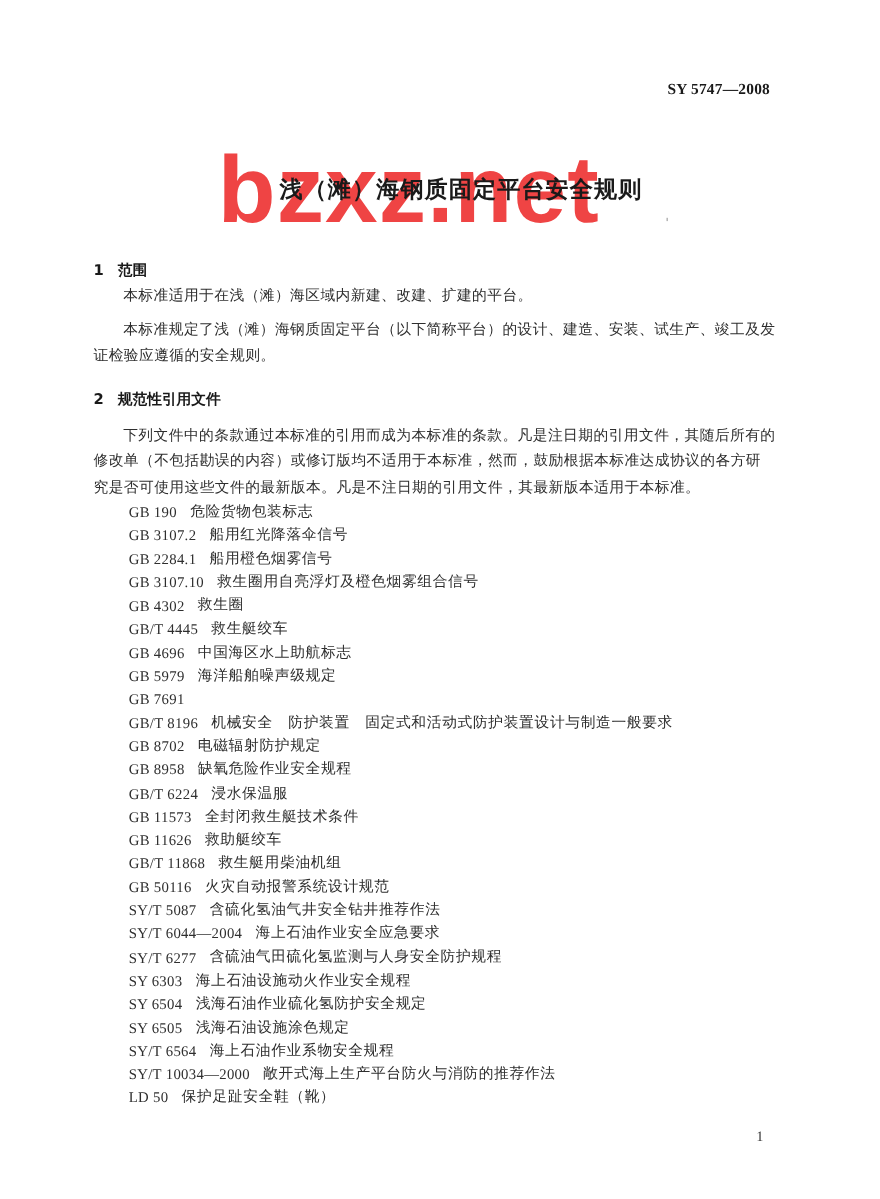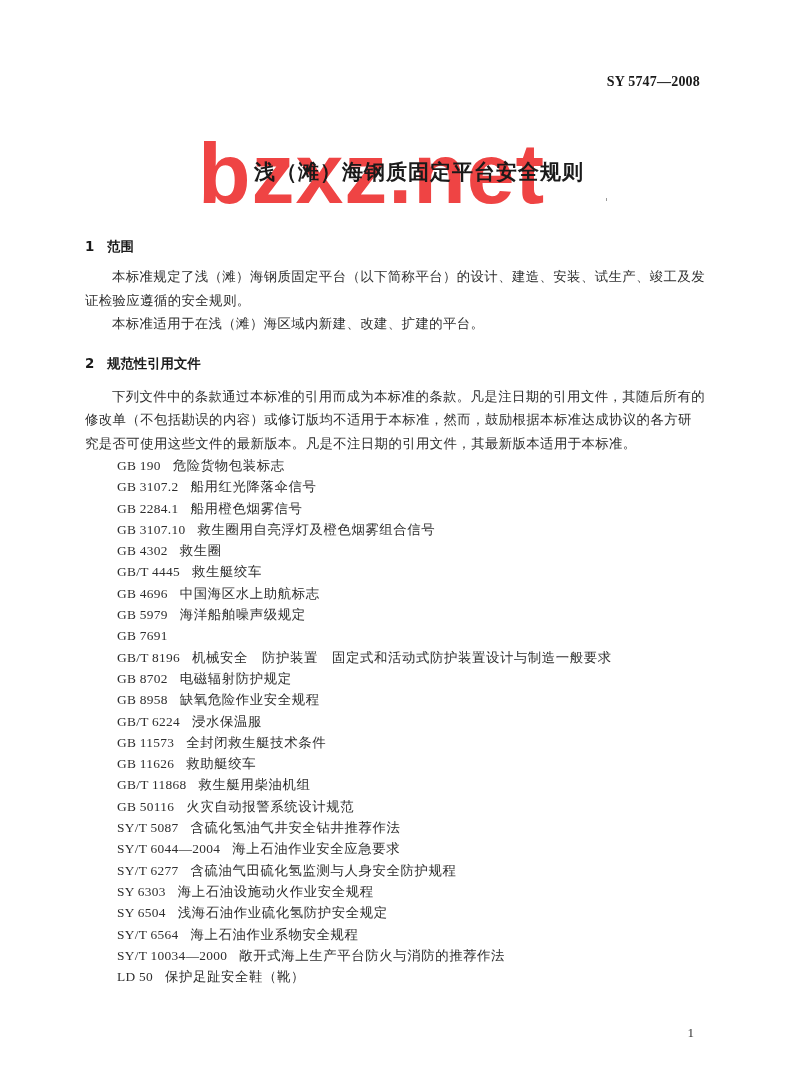--- a/index.html
+++ b/index.html
@@ -34,22 +34,22 @@
 <div class="watermark">bzxz.net</div>
 <div class="title">浅（滩）海钢质固定平台安全规则</div>
 <div class="stray-dot"></div>
 
 <div class="content">
   <div class="section">
     <div class="section-head">
       <span class="num">1</span>
       <span>范围</span>
     </div>
+    <p class="para">本标准适用于在浅（滩）海区域内新建、改建、扩建的平台。</p>
     <p class="para p1">本标准规定了浅（滩）海钢质固定平台（以下简称平台）的设计、建造、安装、试生产、竣工及发证检验应遵循的安全规则。</p>
-    <p class="para">本标准适用于在浅（滩）海区域内新建、改建、扩建的平台。</p>
   </div>
 
   <div class="section sec2">
     <div class="section-head">
       <span class="num">2</span>
       <span>规范性引用文件</span>
     </div>
     <p class="para ref-intro">下列文件中的条款通过本标准的引用而成为本标准的条款。凡是注日期的引用文件，其随后所有的修改单（不包括勘误的内容）或修订版均不适用于本标准，然而，鼓励根据本标准达成协议的各方研究是否可使用这些文件的最新版本。凡是不注日期的引用文件，其最新版本适用于本标准。</p>
     <ul class="refs" id="ref-list">
         <li>
@@ -133,20 +133,24 @@
         </li>
         <li>
           <span class="code">SY 6303</span>
           <span class="name">海上石油设施动火作业安全规程</span>
         </li>
         <li>
           <span class="code">SY 6504</span>
           <span class="name">浅海石油作业硫化氢防护安全规定</span>
         </li>
         <li>
+          <span class="code">SY 6505</span>
+          <span class="name">浅海石油设施涂色规定</span>
+        </li>
+        <li>
           <span class="code">SY/T 6564</span>
           <span class="name">海上石油作业系物安全规程</span>
         </li>
         <li>
           <span class="code">SY/T 10034—2000</span>
           <span class="name">敞开式海上生产平台防火与消防的推荐作法</span>
         </li>
         <li>
           <span class="code">LD 50</span>
           <span class="name">保护足趾安全鞋（靴）</span>

